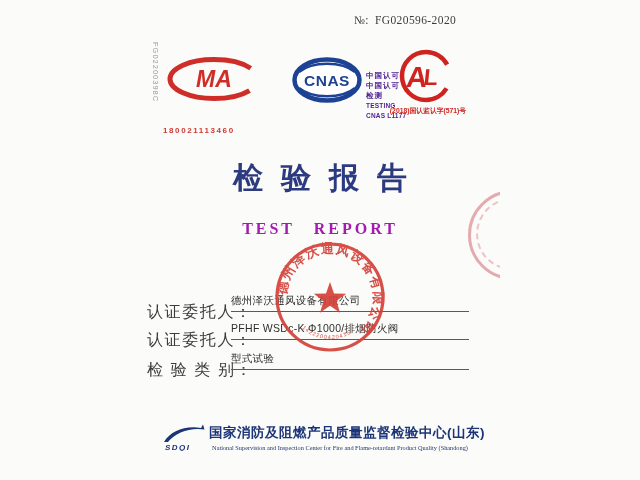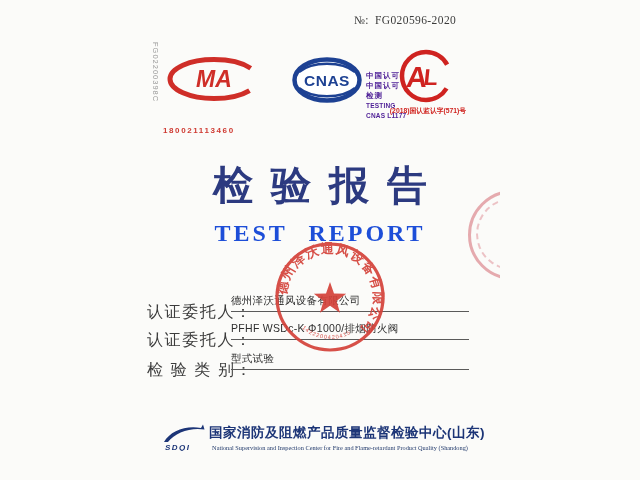--- a/index.html
+++ b/index.html
@@ -33,24 +33,24 @@
 
   
   #partial-stamp{left:463px;top:187px;width:37px;height:92px;overflow:hidden;}
   #partial-stamp .ring{position:absolute;left:5px;top:3px;width:84px;height:84px;
     border-radius:50%;border:3px solid rgba(208,90,100,.5);}
   #partial-stamp .ring-in{position:absolute;left:13px;top:11px;width:68px;height:68px;
     border-radius:50%;border:2px dashed rgba(208,90,100,.35);}
 
   
   #title-zh{left:120px;top:158px;width:400px;text-align:center;
-    font-size:40px;font-weight:bold;color:#2c3a80;letter-spacing:18px;text-indent:18px;}
+    font-size:30px;font-weight:bold;color:#2c3a80;letter-spacing:18px;text-indent:18px;}
   #title-en{left:120px;top:220px;width:400px;text-align:center;
-    font-family:"Liberation Serif",serif;font-size:24px;font-weight:bold;
-    color:#1d4ed8;letter-spacing:3px;word-spacing:12px;}
+    font-family:"Liberation Serif",serif;font-size:16px;font-weight:bold;
+    color:#a21caf;letter-spacing:3px;word-spacing:12px;}
 
   
   .frow{position:absolute;left:147px;height:18px;}
   .frow .flabel{position:absolute;left:0;top:8px;font-size:16px;color:#3c3c3c;
     letter-spacing:1.6px;white-space:nowrap;text-align:right;}
   .frow .fvalue{position:absolute;left:84px;top:0;width:238px;height:17px;
     border-bottom:1.4px solid #5a5a5a;font-size:10.5px;color:#2e2e2e;
     letter-spacing:.3px;white-space:nowrap;}
   #row-applicant{top:294px;}
   #row-model{top:322px;}

